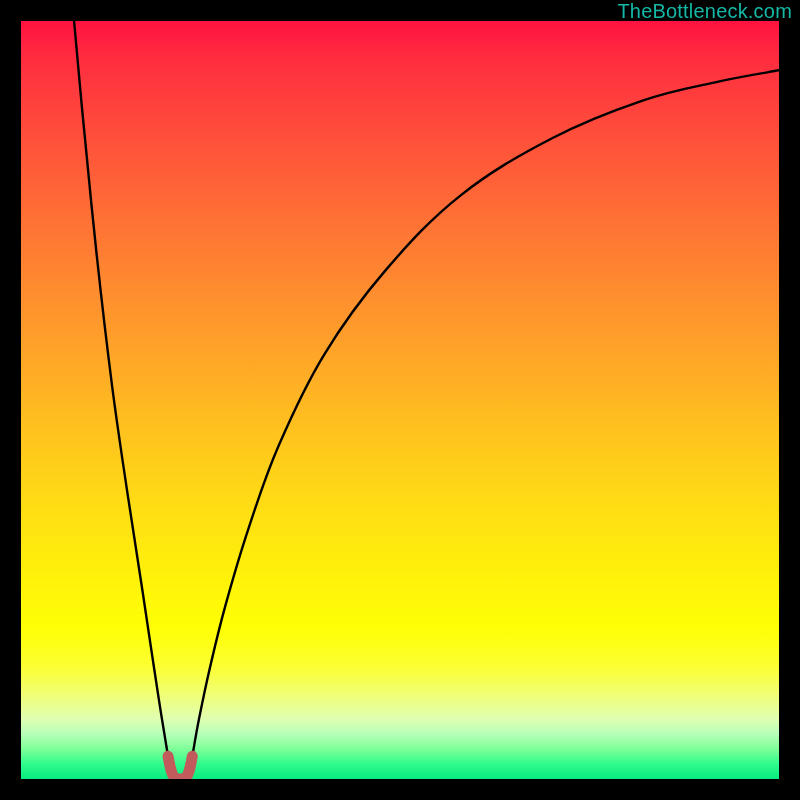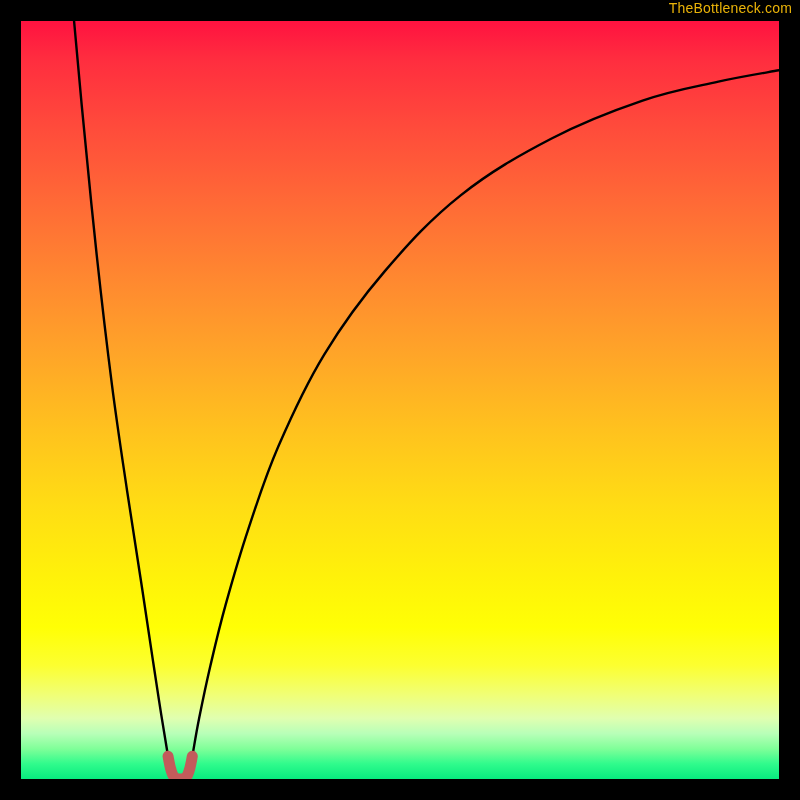--- a/index.html
+++ b/index.html
@@ -46,22 +46,22 @@
   svg.curve {
     position: absolute;
     left: 0; top: 0;
     width: 758px;
     height: 758px;
   }
   .watermark {
     position: absolute;
     top: 0;
     right: 8px;
-    color: #eab308;
-    font-size: 14px;
+    color: #14b8a6;
+    font-size: 20px;
     letter-spacing: 0.2px;
     font-weight: 400;
     user-select: none;
   }
 </style>
 </head>
 <body>
 
 <div class="frame">
   <div class="gradient-bg"></div>

